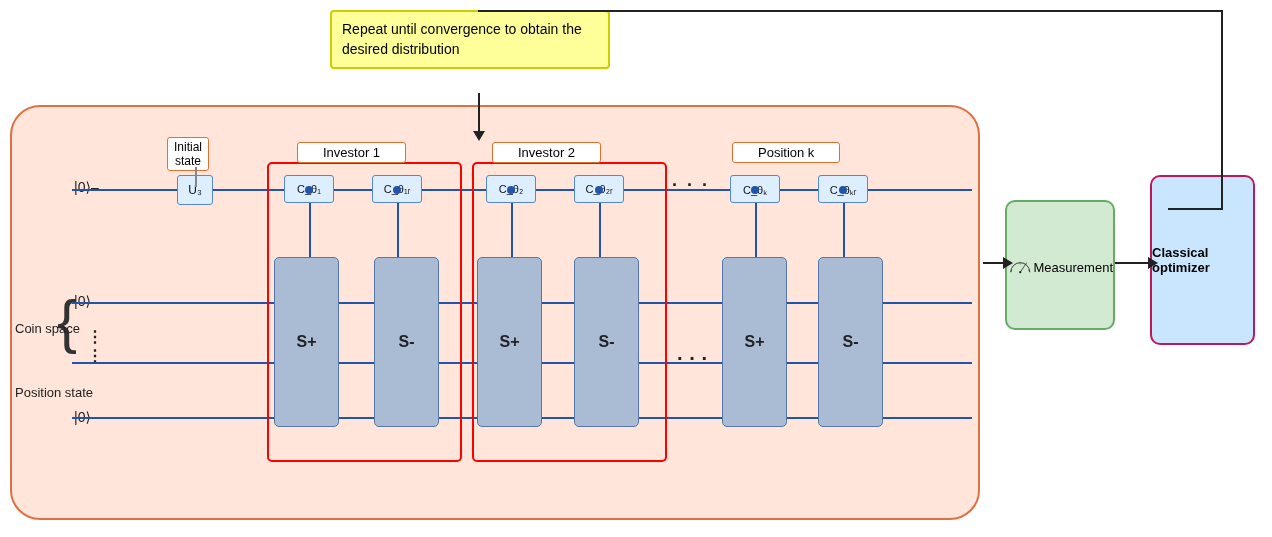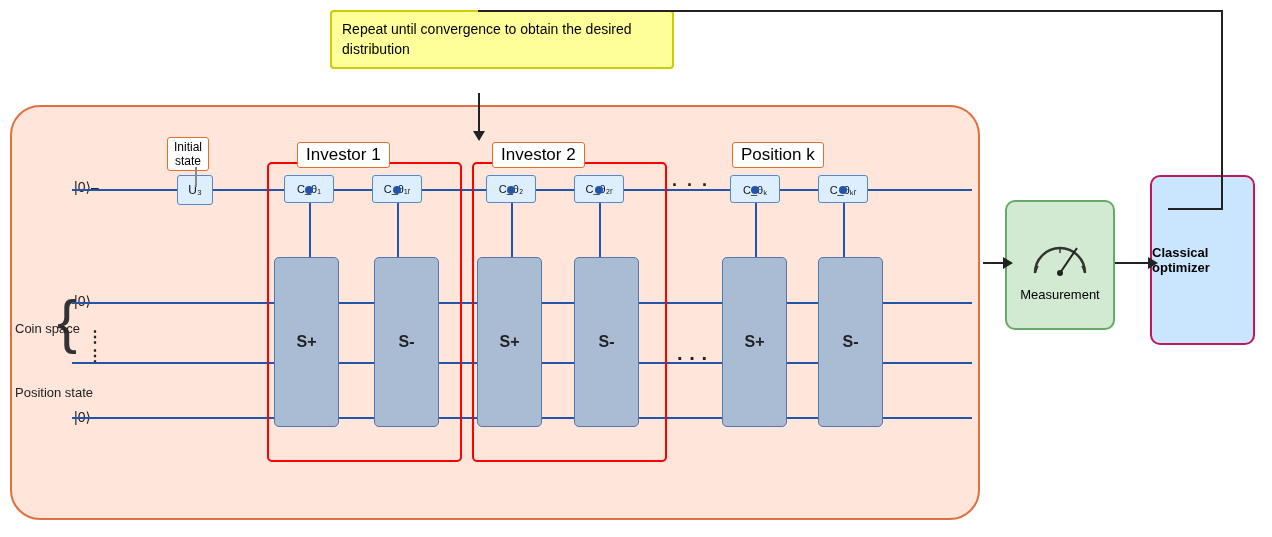--- a/index.html
+++ b/index.html
@@ -21,21 +21,21 @@
       background: rgba(255, 180, 150, 0.35);
       border: 2px solid #e07040;
       border-radius: 30px;
     }
 
     
     .note-box {
       position: absolute;
       left: 330px;
       top: 10px;
-      width: 344px;
+      width: 280px;
       background: #ffff99;
       border: 2px solid #cccc00;
       border-radius: 4px;
       padding: 8px 10px;
       font-size: 14px;
       line-height: 1.4;
       text-align: left;
       z-index: 10;
     }
 
@@ -173,22 +173,22 @@
       border-radius: 5px;
       z-index: 3;
     }
 
     
     .investor-label-box {
       position: absolute;
       background: #fff;
       border: 1.5px solid #e07030;
       border-radius: 3px;
-      padding: 2px 8px;
-      font-size: 17px;
+      padding: 2px 25px;
+      font-size: 13px;
       z-index: 10;
     }
 
     
     .initial-state-box {
       position: absolute;
       background: #fff;
       border: 1.5px solid #e07030;
       border-radius: 3px;
       padding: 2px 6px;
@@ -201,21 +201,20 @@
     .measurement-box {
       position: absolute;
       left: 1005px;
       top: 200px;
       width: 110px;
       height: 130px;
       background: rgba(180, 220, 180, 0.6);
       border: 2px solid #66aa66;
       border-radius: 10px;
       display: flex;
-      flex-direction: column;
       align-items: center;
       justify-content: center;
       font-size: 13px;
       z-index: 5;
     }
 
     
     .optimizer-box {
       position: absolute;
       left: 1150px;

